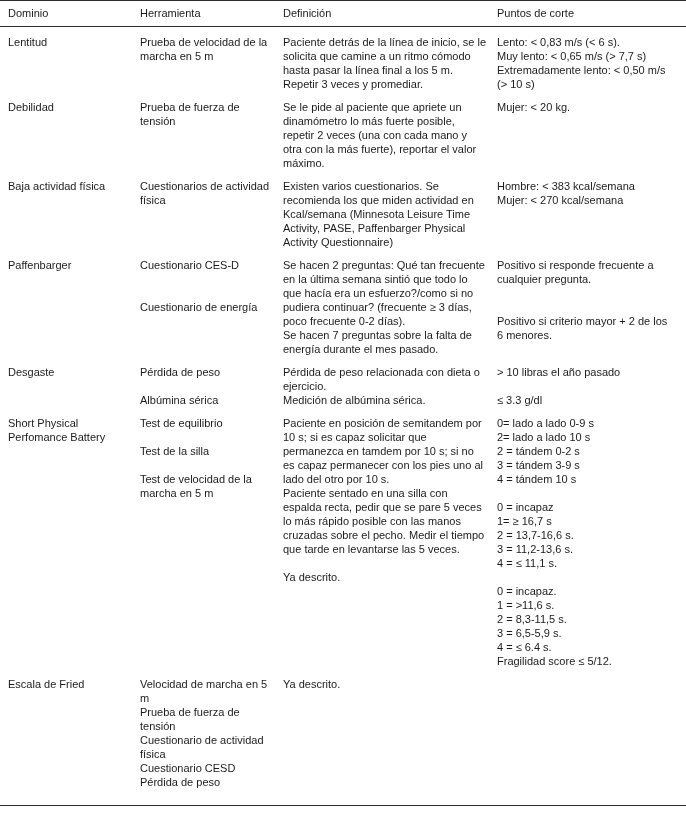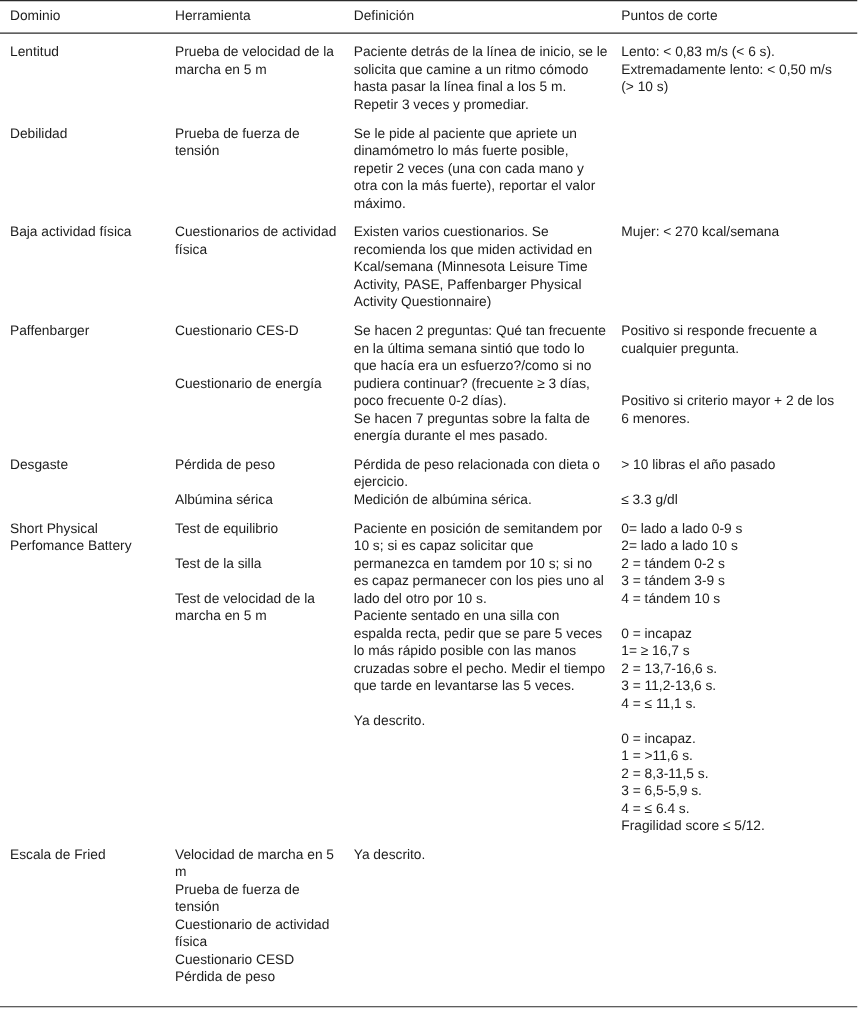--- a/index.html
+++ b/index.html
@@ -53,45 +53,48 @@
     <div class="trow">
       <div class="cell">Lentitud</div>
       <div class="cell">
           <div class="line">Prueba de velocidad de la marcha en 5 m</div>
         </div>
       <div class="cell">
           <div class="line">Paciente detrás de la línea de inicio, se le solicita que camine a un ritmo cómodo hasta pasar la línea final a los 5 m. Repetir 3 veces y promediar.</div>
         </div>
       <div class="cell">
           <div class="line">Lento: &lt; 0,83 m/s (&lt; 6 s).</div>
+          <div class="line">Muy lento: &lt; 0,65 m/s (&gt; 7,7 s)</div>
           <div class="line">Extremadamente lento: &lt; 0,50 m/s (&gt; 10 s)</div>
         </div>
     </div>
 
     <div class="trow">
       <div class="cell">Debilidad</div>
       <div class="cell">
           <div class="line">Prueba de fuerza de tensión</div>
         </div>
       <div class="cell">
           <div class="line">Se le pide al paciente que apriete un dinamómetro lo más fuerte posible, repetir 2 veces (una con cada mano y otra con la más fuerte), reportar el valor máximo.</div>
         </div>
       <div class="cell">
+          <div class="line">Mujer: &lt; 20 kg.</div>
         </div>
     </div>
 
     <div class="trow">
       <div class="cell">Baja actividad física</div>
       <div class="cell">
           <div class="line">Cuestionarios de actividad física</div>
         </div>
       <div class="cell">
           <div class="line">Existen varios cuestionarios. Se recomienda los que miden actividad en Kcal/semana (Minnesota Leisure Time Activity, PASE, Paffenbarger Physical Activity Questionnaire)</div>
         </div>
       <div class="cell">
+          <div class="line">Hombre: &lt; 383 kcal/semana</div>
           <div class="line">Mujer: &lt; 270 kcal/semana</div>
         </div>
     </div>
 
     <div class="trow">
       <div class="cell">Paffenbarger</div>
       <div class="cell">
           <div class="line">Cuestionario CES-D</div>
           <div class="line"></div>
           <div class="line"></div>

